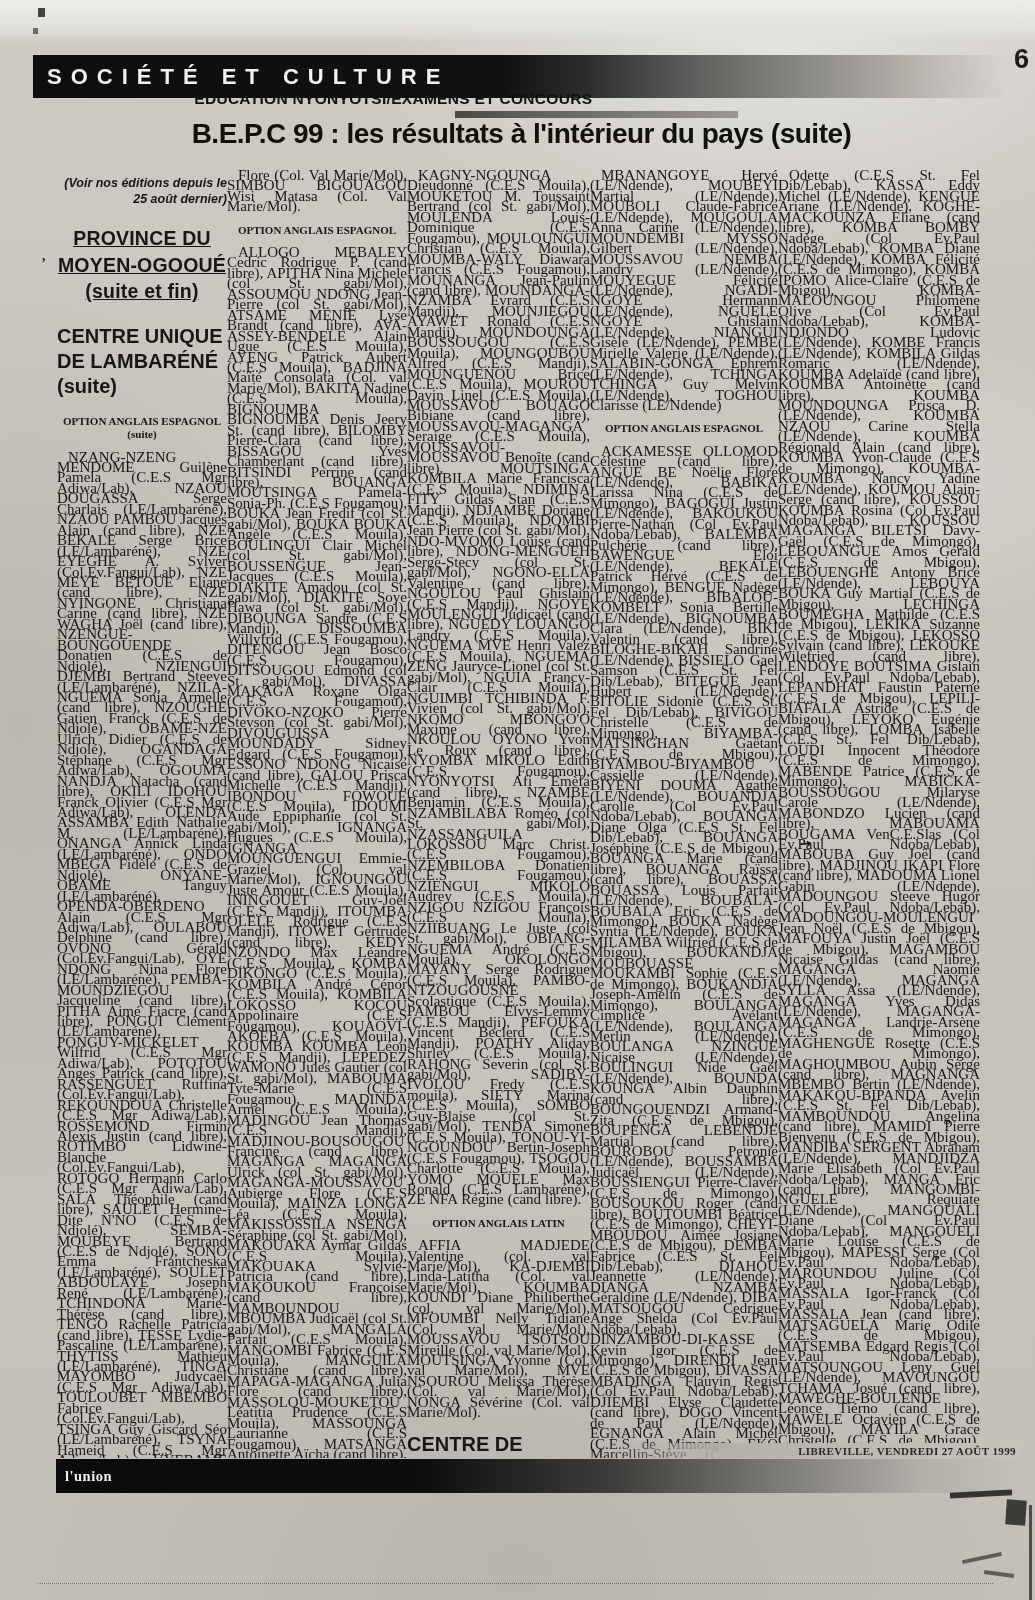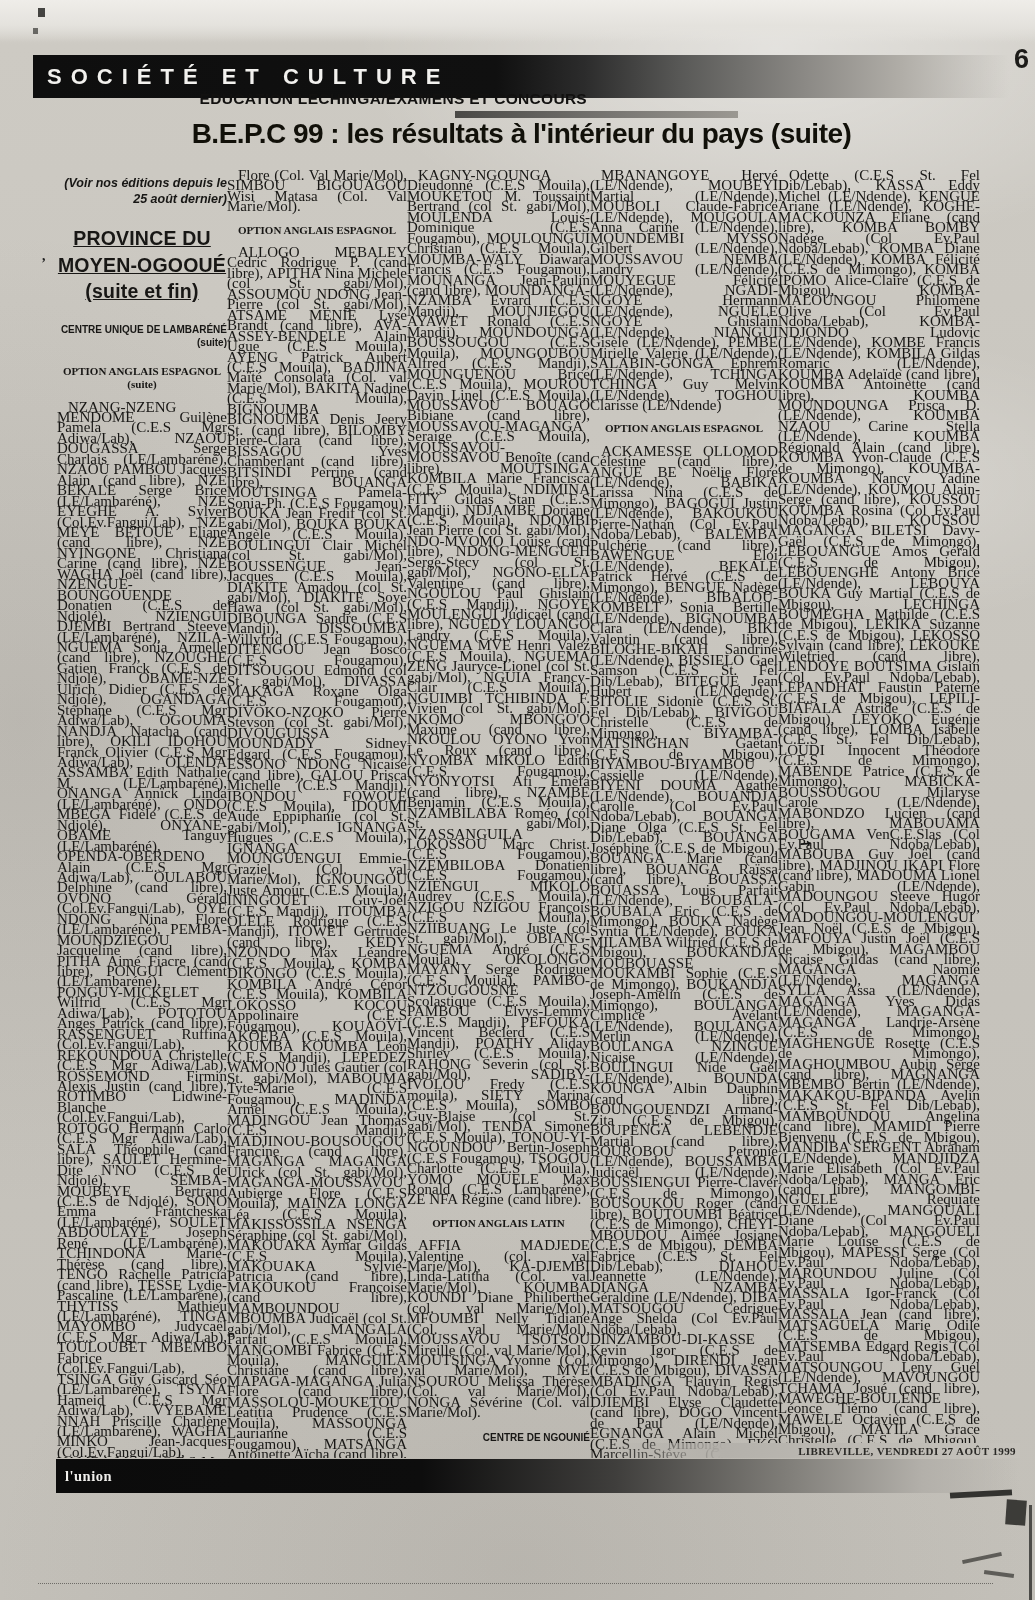--- a/index.html
+++ b/index.html
@@ -35,22 +35,22 @@
     display:flex;}
   .col{overflow:hidden;}
   .col1{width:170px;} .col2{width:180px;} .col3{width:183px;} .col4{width:188px;} .col5{width:202px;}
   .b{margin:12px;}
   .body{font-size:15px;line-height:10.45px;text-align:justify;text-indent:11px;
     word-spacing:.2px;margin:0 0 2px 0;}
   .note{font-family:"Liberation Sans",sans-serif;font-weight:bold;font-style:italic;
     font-size:12.5px;line-height:1.25;text-align:right;margin:6px 0 18px 0;}
   .province{font-family:"Liberation Sans",sans-serif;font-weight:bold;font-size:19.5px;
     line-height:1.35;text-align:center;text-decoration:underline;margin:16px 0 20px 0;letter-spacing:.2px;}
-  .centre{font-family:"Liberation Sans",sans-serif;font-weight:bold;font-size:10px;
-    line-height:1.25;text-align:right;margin:14px 0 16px 0;}
+  .centre{font-family:"Liberation Sans",sans-serif;font-weight:bold;font-size:20px;
+    line-height:1.25;text-align:left;margin:14px 0 16px 0;}
   .option{font-weight:bold;font-size:11px;line-height:1.2;text-align:center;margin:12px 0 10px 0;}
   .fin{font-family:"Liberation Sans",sans-serif;font-weight:bold;font-style:italic;
     font-size:12.5px;line-height:1.2;text-align:right;margin:12px 0 26px 0;}
   .suite{font-family:"Liberation Sans",sans-serif;font-weight:bold;font-style:italic;
     font-size:14px;text-align:right;margin-top:4px;}
   
   .date-strip{position:absolute;left:600px;top:1443px;width:420px;height:15px;
     background:linear-gradient(90deg,rgba(150,147,141,.0),#b4b1ab 30%,#c6c3bc);
     display:flex;align-items:center;justify-content:flex-end;}
   .date-strip span{font-family:Liberation Serif, serif;font-size:11px;font-weight:bold;
@@ -78,21 +78,21 @@
 <body>
 
 <div class="torn-edge"></div>
 <div class="mark speck1"></div>
 <div class="mark speck2"></div>
 
 <div class="banner">
   <span>SOCIÉTÉ ET CULTURE</span>
 </div>
 <div class="pagenum">6</div>
-<div class="kicker">ÉDUCATION LECHINGA/EXAMENS ET CONCOURS</div>
+<div class="kicker">ÉDUCATION NYONYOTSI/EXAMENS ET CONCOURS</div>
 <div class="kicker-bar"></div>
 <div class="headline">B.E.P.C 99 : les résultats à l'intérieur du pays (suite)</div>
 
 <div class="margin-comma">,</div>
 <div class="arrow-mark">→</div>
 
 <div class="cols" id="cols">
     <div class="col col1">
       <p class="b note">(Voir nos éditions depuis le 25 août dernier)</p>
       <p class="b province">PROVINCE DU MOYEN-OGOOUÉ (suite et fin)</p>

